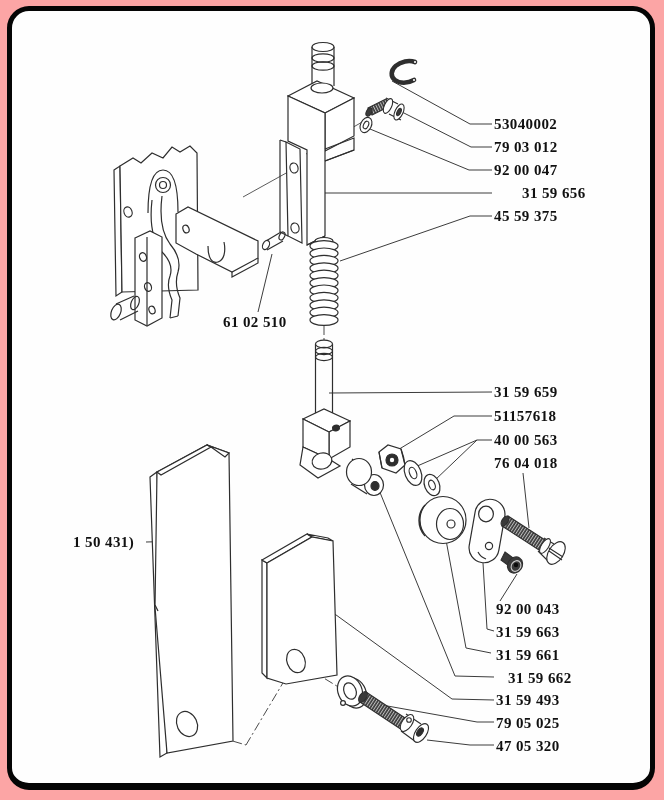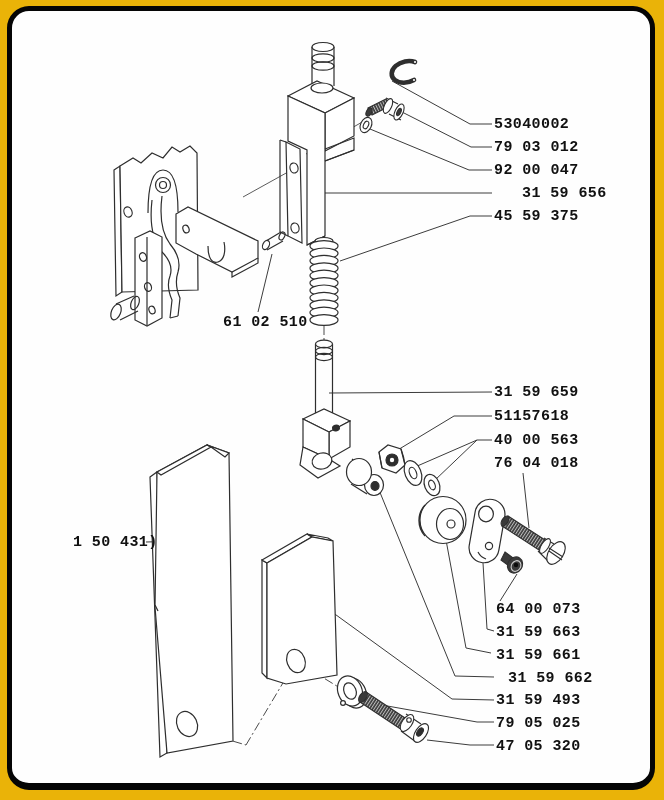--- a/index.html
+++ b/index.html
@@ -1,17 +1,17 @@
 <!DOCTYPE html>
 <html><head>
 <meta charset="utf-8">
 <style>
   html,body{margin:0;padding:0;background:#e8e8e8;}
-  .page{position:relative;width:664px;height:800px;background:#eab308;overflow:hidden;
-        font-family:Liberation Mono, monospace;}
+  .page{position:relative;width:664px;height:800px;background:#fca5a5;overflow:hidden;
+        font-family:Liberation Serif, serif;}
   .frame{position:absolute;left:7px;top:6px;width:648px;height:784px;box-sizing:border-box;
          border:5px solid #050505;border-bottom-width:7px;border-radius:22px;background:#fefefe;}
   .diagram{position:absolute;left:0;top:0;width:664px;height:800px;}
   .plabel{position:absolute;transform:translateY(-50%);font-weight:bold;font-size:15px;
           letter-spacing:.4px;color:#111;white-space:nowrap;}
 </style>
 </head>
 <body>
 
 <div class="page">
@@ -255,21 +255,21 @@
 
   <div class="plabel" style="left:494px;top:124px">53040002</div>
   <div class="plabel" style="left:494px;top:147px">79 03 012</div>
   <div class="plabel" style="left:494px;top:170px">92 00 047</div>
   <div class="plabel" style="left:522px;top:193px">31 59 656</div>
   <div class="plabel" style="left:494px;top:216px">45 59 375</div>
   <div class="plabel" style="left:494px;top:392px">31 59 659</div>
   <div class="plabel" style="left:494px;top:416px">51157618</div>
   <div class="plabel" style="left:494px;top:440px">40 00 563</div>
   <div class="plabel" style="left:494px;top:463px">76 04 018</div>
-  <div class="plabel" style="left:496px;top:609px">64 00 073</div>
+  <div class="plabel" style="left:496px;top:609px">92 00 043</div>
   <div class="plabel" style="left:496px;top:632px">31 59 663</div>
   <div class="plabel" style="left:496px;top:655px">31 59 661</div>
   <div class="plabel" style="left:508px;top:678px">31 59 662</div>
   <div class="plabel" style="left:496px;top:700px">31 59 493</div>
   <div class="plabel" style="left:496px;top:723px">79 05 025</div>
   <div class="plabel" style="left:496px;top:746px">47 05 320</div>
   <div class="plabel" style="left:223px;top:322px">61 02 510</div>
   <div class="plabel" style="left:73px;top:542px">1 50 431)</div>
 </div>
 

